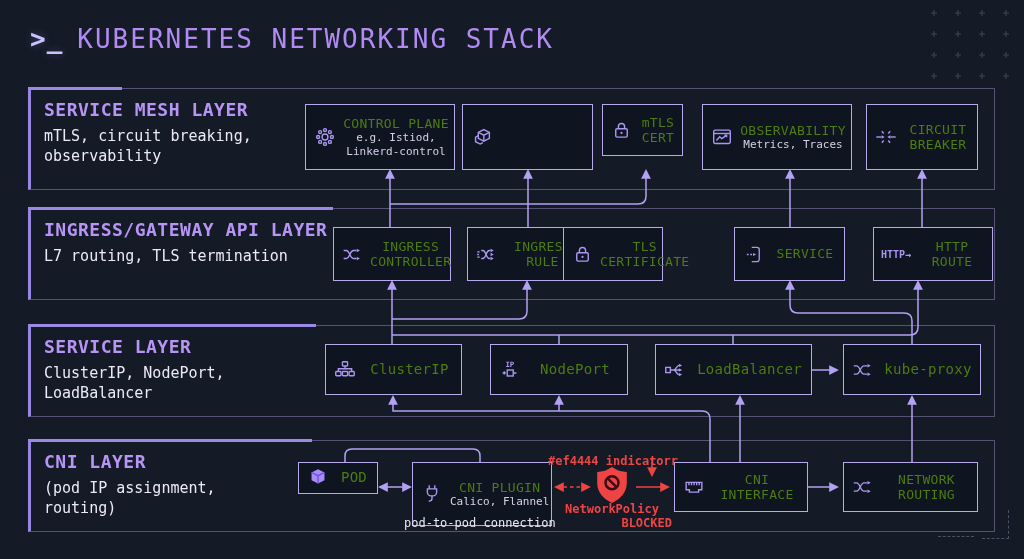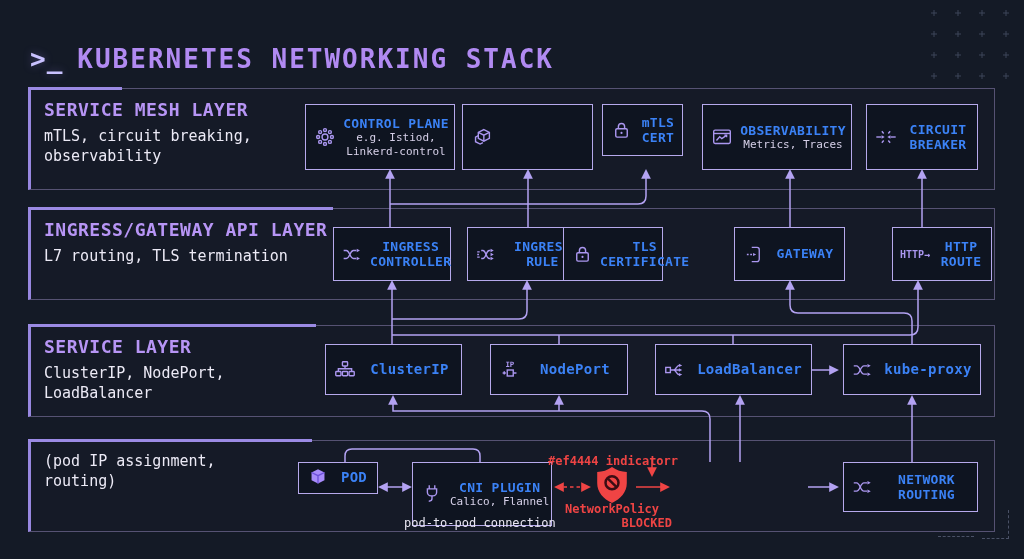--- a/index.html
+++ b/index.html
@@ -1,34 +1,34 @@
 <!DOCTYPE html>
 <html><head>
 <meta charset="utf-8">
 <style>
   html,body{margin:0;padding:0;background:#11151f;}
   #canvas{position:relative;width:1024px;height:559px;background:#141a26;overflow:hidden;
           font-family:"DejaVu Sans Mono",monospace;}
   
   .hdr{position:absolute;left:30px;top:24px;display:flex;align-items:baseline;gap:14px;z-index:4;}
   .prompt{color:#c9c2ff;font-size:26px;font-weight:700;letter-spacing:1px;text-shadow:0 0 8px rgba(160,140,255,.35);}
-  .ptitle{color:#b18af2;font-size:26px;font-weight:700;letter-spacing:2px;white-space:nowrap;margin-top:20px;}
+  .ptitle{color:#b18af2;font-size:26px;font-weight:400;letter-spacing:2px;white-space:nowrap;}
   
   .layer{position:absolute;left:28px;width:967px;border:1px solid #565273;border-left:3px solid #9887e0;
          box-sizing:border-box;z-index:1;background:rgba(22,28,42,.35);}
   .accent{position:absolute;top:-2px;left:-3px;height:3px;background:#9b8ae4;}
   .lblock{position:absolute;left:13px;top:10px;}
   .ltitle{color:#b795f5;font-size:18px;font-weight:700;letter-spacing:.5px;white-space:nowrap;margin-bottom:6px;}
   .lsub{color:#eceaf6;font-size:15px;line-height:20px;white-space:nowrap;}
   
   .node{position:absolute;background:#0e1420;border:1.5px solid #b6a9ec;box-sizing:border-box;
         display:flex;align-items:center;gap:6px;padding:0 5px 0 7px;z-index:3;}
   .ic{flex:none;display:flex;align-items:center;justify-content:center;}
   .txt{flex:1;display:flex;flex-direction:column;align-items:center;justify-content:center;}
-  .tl{font-size:13px;font-weight:700;color:#3b82f6;line-height:15.5px;letter-spacing:.3px;white-space:nowrap;}
+  .tl{font-size:13px;font-weight:400;color:#4d7c0f;line-height:15.5px;letter-spacing:.3px;white-space:nowrap;}
   .tl.big{font-size:14px;}
   .sl{font-size:11px;color:#d6d0e8;line-height:13.5px;white-space:nowrap;}
   .httpic{color:#ab97f0;font-size:10px;font-weight:700;letter-spacing:0;}
   
   .red{position:absolute;color:#ef4444;font-size:12px;font-weight:700;z-index:4;white-space:nowrap;}
   .note{position:absolute;color:#e9e6f2;font-size:12px;z-index:4;white-space:nowrap;}
   .shield{position:absolute;z-index:4;}
   
   #wires{position:absolute;left:0;top:0;z-index:2;pointer-events:none;}
   .dots{position:absolute;z-index:0;}
@@ -74,20 +74,21 @@
     <div class="accent" style="width:288px"></div>
     <div class="lblock">
       <div class="ltitle">SERVICE LAYER</div>
       <div class="lsub">ClusterIP, NodePort,</div>
       <div class="lsub">LoadBalancer</div>
     </div>
   </div>
   <div class="layer" style="top:440px;height:92px">
     <div class="accent" style="width:284px"></div>
     <div class="lblock">
+      <div class="ltitle">CNI LAYER</div>
       <div class="lsub">(pod IP assignment,</div>
       <div class="lsub">routing)</div>
     </div>
   </div>
 
   <svg id="wires" width="1024" height="559">
     <defs>
       <marker id="mP" viewBox="0 0 10 10" refX="7" refY="5" markerWidth="6.5" markerHeight="6.5" orient="auto-start-reverse">
         <path d="M0,0 L10,5 L0,10 z" fill="#b3a2f2"></path>
         </marker>
@@ -250,25 +251,25 @@
 
   <div class="node" style="left:734px;top:227px;width:111px;height:54px">
     <span class="ic">
       <svg width="23" height="23" viewBox="0 0 26 26" fill="none" stroke="#ab97f0" stroke-width="1.5">
         <path d="M11,5 h6 a2.5,2.5 0 0 1 2.5,2.5 v11 a2.5,2.5 0 0 1 -2.5,2.5 h-6"></path>
         <line x1="5.5" y1="13" x2="12.5" y2="13" stroke-dasharray="2,1.8"></line>
         <path d="M12.5,11.2 L16,13 L12.5,14.8 z" fill="#ab97f0" stroke="none"></path>
       </svg>
       </span>
     <span class="txt">
-      <span class="tl">GATEWAY</span>
-    </span>
-  </div>
-
-  <div class="node" style="left:892px;top:227px;width:100px;height:54px">
+      <span class="tl">SERVICE</span>
+    </span>
+  </div>
+
+  <div class="node" style="left:873px;top:227px;width:120px;height:54px">
     <span class="ic httpic">HTTP→</span>
     <span class="txt">
       <span class="tl">HTTP</span>
       <span class="tl">ROUTE</span>
     </span>
   </div>
 
   <div class="node" style="left:325px;top:344px;width:137px;height:51px">
     <span class="ic">
       <svg width="24" height="24" viewBox="0 0 26 26" fill="none" stroke="#ab97f0" stroke-width="1.5">
@@ -342,20 +343,32 @@
         <path d="M8,7.5 h10 v3.5 a4,4 0 0 1 -4,4 h-2 a4,4 0 0 1 -4,-4 z"></path>
         <path d="M13,15 v3 c0,2 -1.5,2.8 -3.5,2.8"></path>
       </svg>
       </span>
     <span class="txt">
       <span class="tl">CNI PLUGIN</span>
       <span class="sl">Calico, Flannel</span>
     </span>
   </div>
 
+  <div class="node" style="left:674px;top:462px;width:134px;height:50px">
+    <span class="ic">
+      <svg width="24" height="24" viewBox="0 0 26 26" fill="none" stroke="#ab97f0" stroke-width="1.5">
+        <path d="M4.5,8 h17 v8 h-3.5 v2.5 h-10 v-2.5 h-3.5 z"></path>
+        <path d="M7.5,8 v3 M10.3,8 v3 M13.1,8 v3 M15.9,8 v3 M18.7,8 v3"></path>
+      </svg>
+      </span>
+    <span class="txt">
+      <span class="tl">CNI</span>
+      <span class="tl">INTERFACE</span>
+    </span>
+  </div>
 
   <div class="node" style="left:843px;top:462px;width:135px;height:50px">
     <span class="ic">
       <svg width="24" height="24" viewBox="0 0 26 26" fill="none" stroke="#ab97f0" stroke-width="1.5">
         <path d="M3,8.5 h3 c4,0 4,9 8,9 h3.5"></path>
           <path d="M3,17.5 h3 c4,0 4,-9 8,-9 h3.5"></path>
         <path d="M17.8,6.6 L21.4,8.5 L17.8,10.4 z M17.8,15.6 L21.4,17.5 L17.8,19.4 z" fill="#ab97f0" stroke="none"></path>
       </svg>
       </span>
     <span class="txt">

